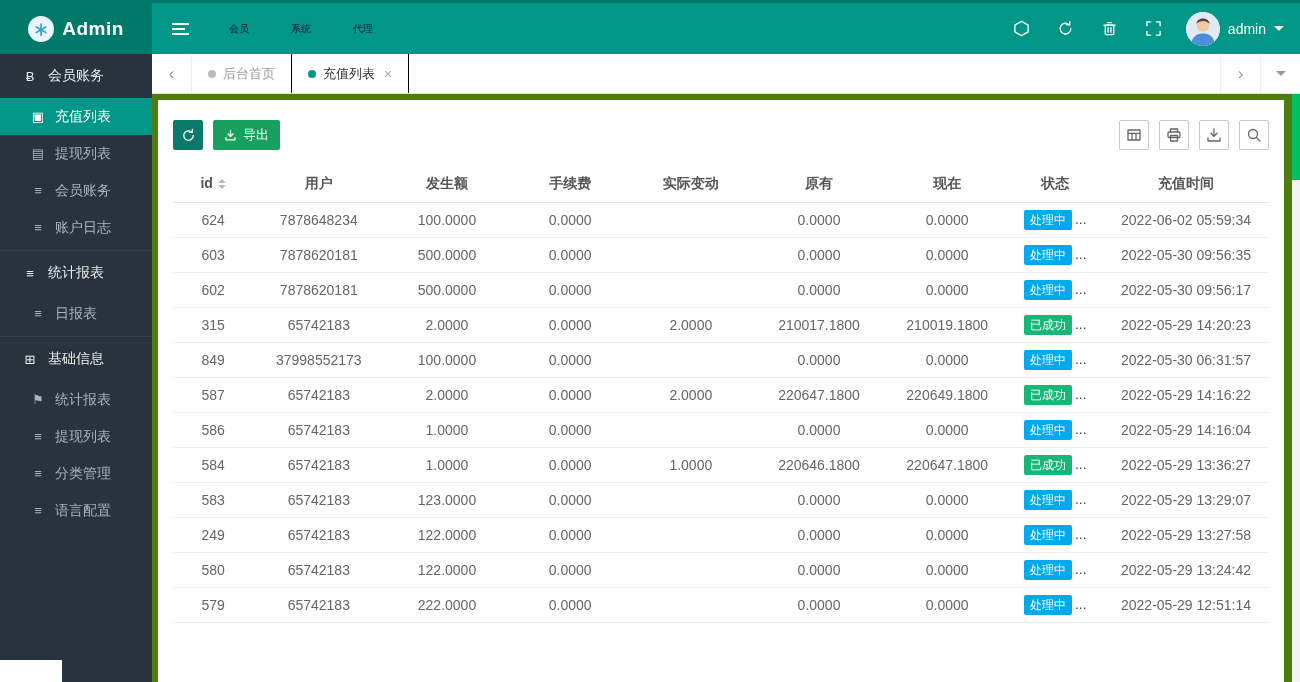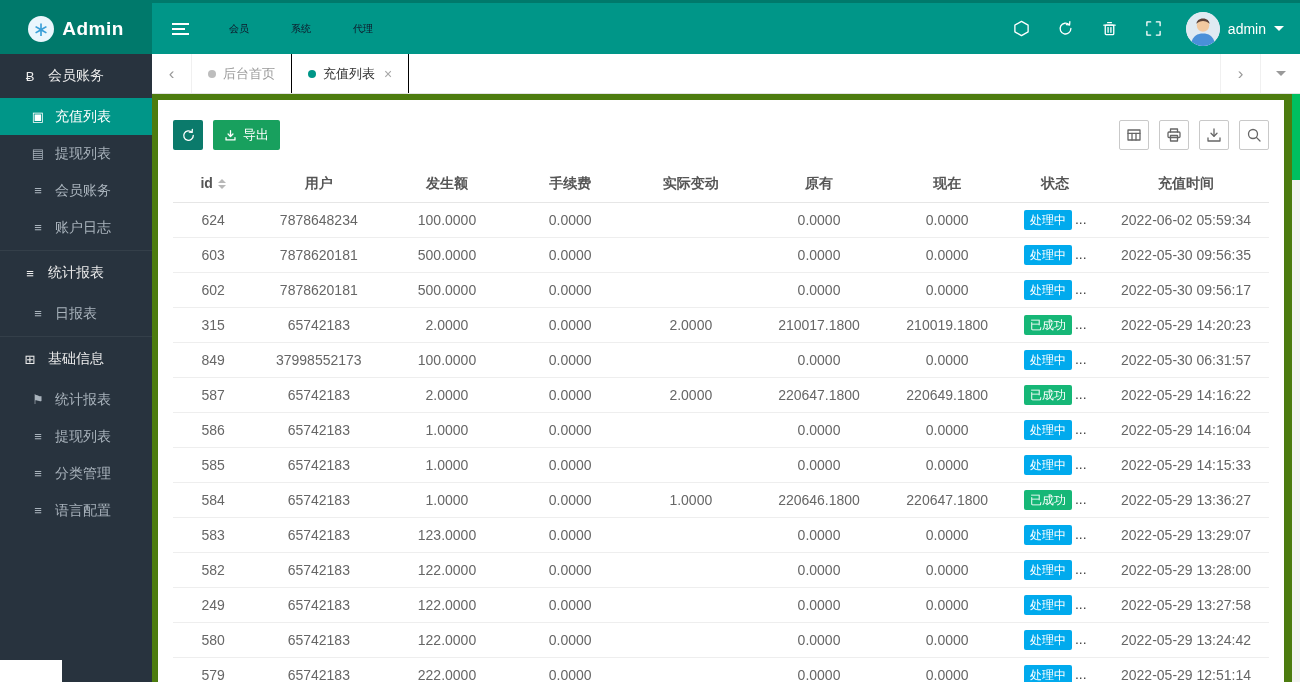--- a/index.html
+++ b/index.html
@@ -389,31 +389,20 @@
               <td>65742183</td>
               <td>1.0000</td>
               <td>0.0000</td>
               <td></td>
               <td>0.0000</td>
               <td>0.0000</td>
               <td><span class="badge" style="background: rgb(1, 170, 237);">处理中</span><span class="ellip">...</span></td>
               <td>2022-05-29 14:16:04</td>
             </tr>
             <tr>
-              <td>585</td>
-              <td>65742183</td>
-              <td>1.0000</td>
-              <td>0.0000</td>
-              <td></td>
-              <td>0.0000</td>
-              <td>0.0000</td>
-              <td><span class="badge" style="background: rgb(1, 170, 237);">处理中</span><span class="ellip">...</span></td>
-              <td>2022-05-29 14:15:33</td>
-            </tr>
-            <tr>
               <td>584</td>
               <td>65742183</td>
               <td>1.0000</td>
               <td>0.0000</td>
               <td>1.0000</td>
               <td>220646.1800</td>
               <td>220647.1800</td>
               <td><span class="badge" style="background: rgb(22, 183, 119);">已成功</span><span class="ellip">...</span></td>
               <td>2022-05-29 13:36:27</td>
             </tr>
@@ -422,31 +411,20 @@
               <td>65742183</td>
               <td>123.0000</td>
               <td>0.0000</td>
               <td></td>
               <td>0.0000</td>
               <td>0.0000</td>
               <td><span class="badge" style="background: rgb(1, 170, 237);">处理中</span><span class="ellip">...</span></td>
               <td>2022-05-29 13:29:07</td>
             </tr>
             <tr>
-              <td>582</td>
-              <td>65742183</td>
-              <td>122.0000</td>
-              <td>0.0000</td>
-              <td></td>
-              <td>0.0000</td>
-              <td>0.0000</td>
-              <td><span class="badge" style="background: rgb(1, 170, 237);">处理中</span><span class="ellip">...</span></td>
-              <td>2022-05-29 13:28:00</td>
-            </tr>
-            <tr>
               <td>249</td>
               <td>65742183</td>
               <td>122.0000</td>
               <td>0.0000</td>
               <td></td>
               <td>0.0000</td>
               <td>0.0000</td>
               <td><span class="badge" style="background: rgb(1, 170, 237);">处理中</span><span class="ellip">...</span></td>
               <td>2022-05-29 13:27:58</td>
             </tr>

